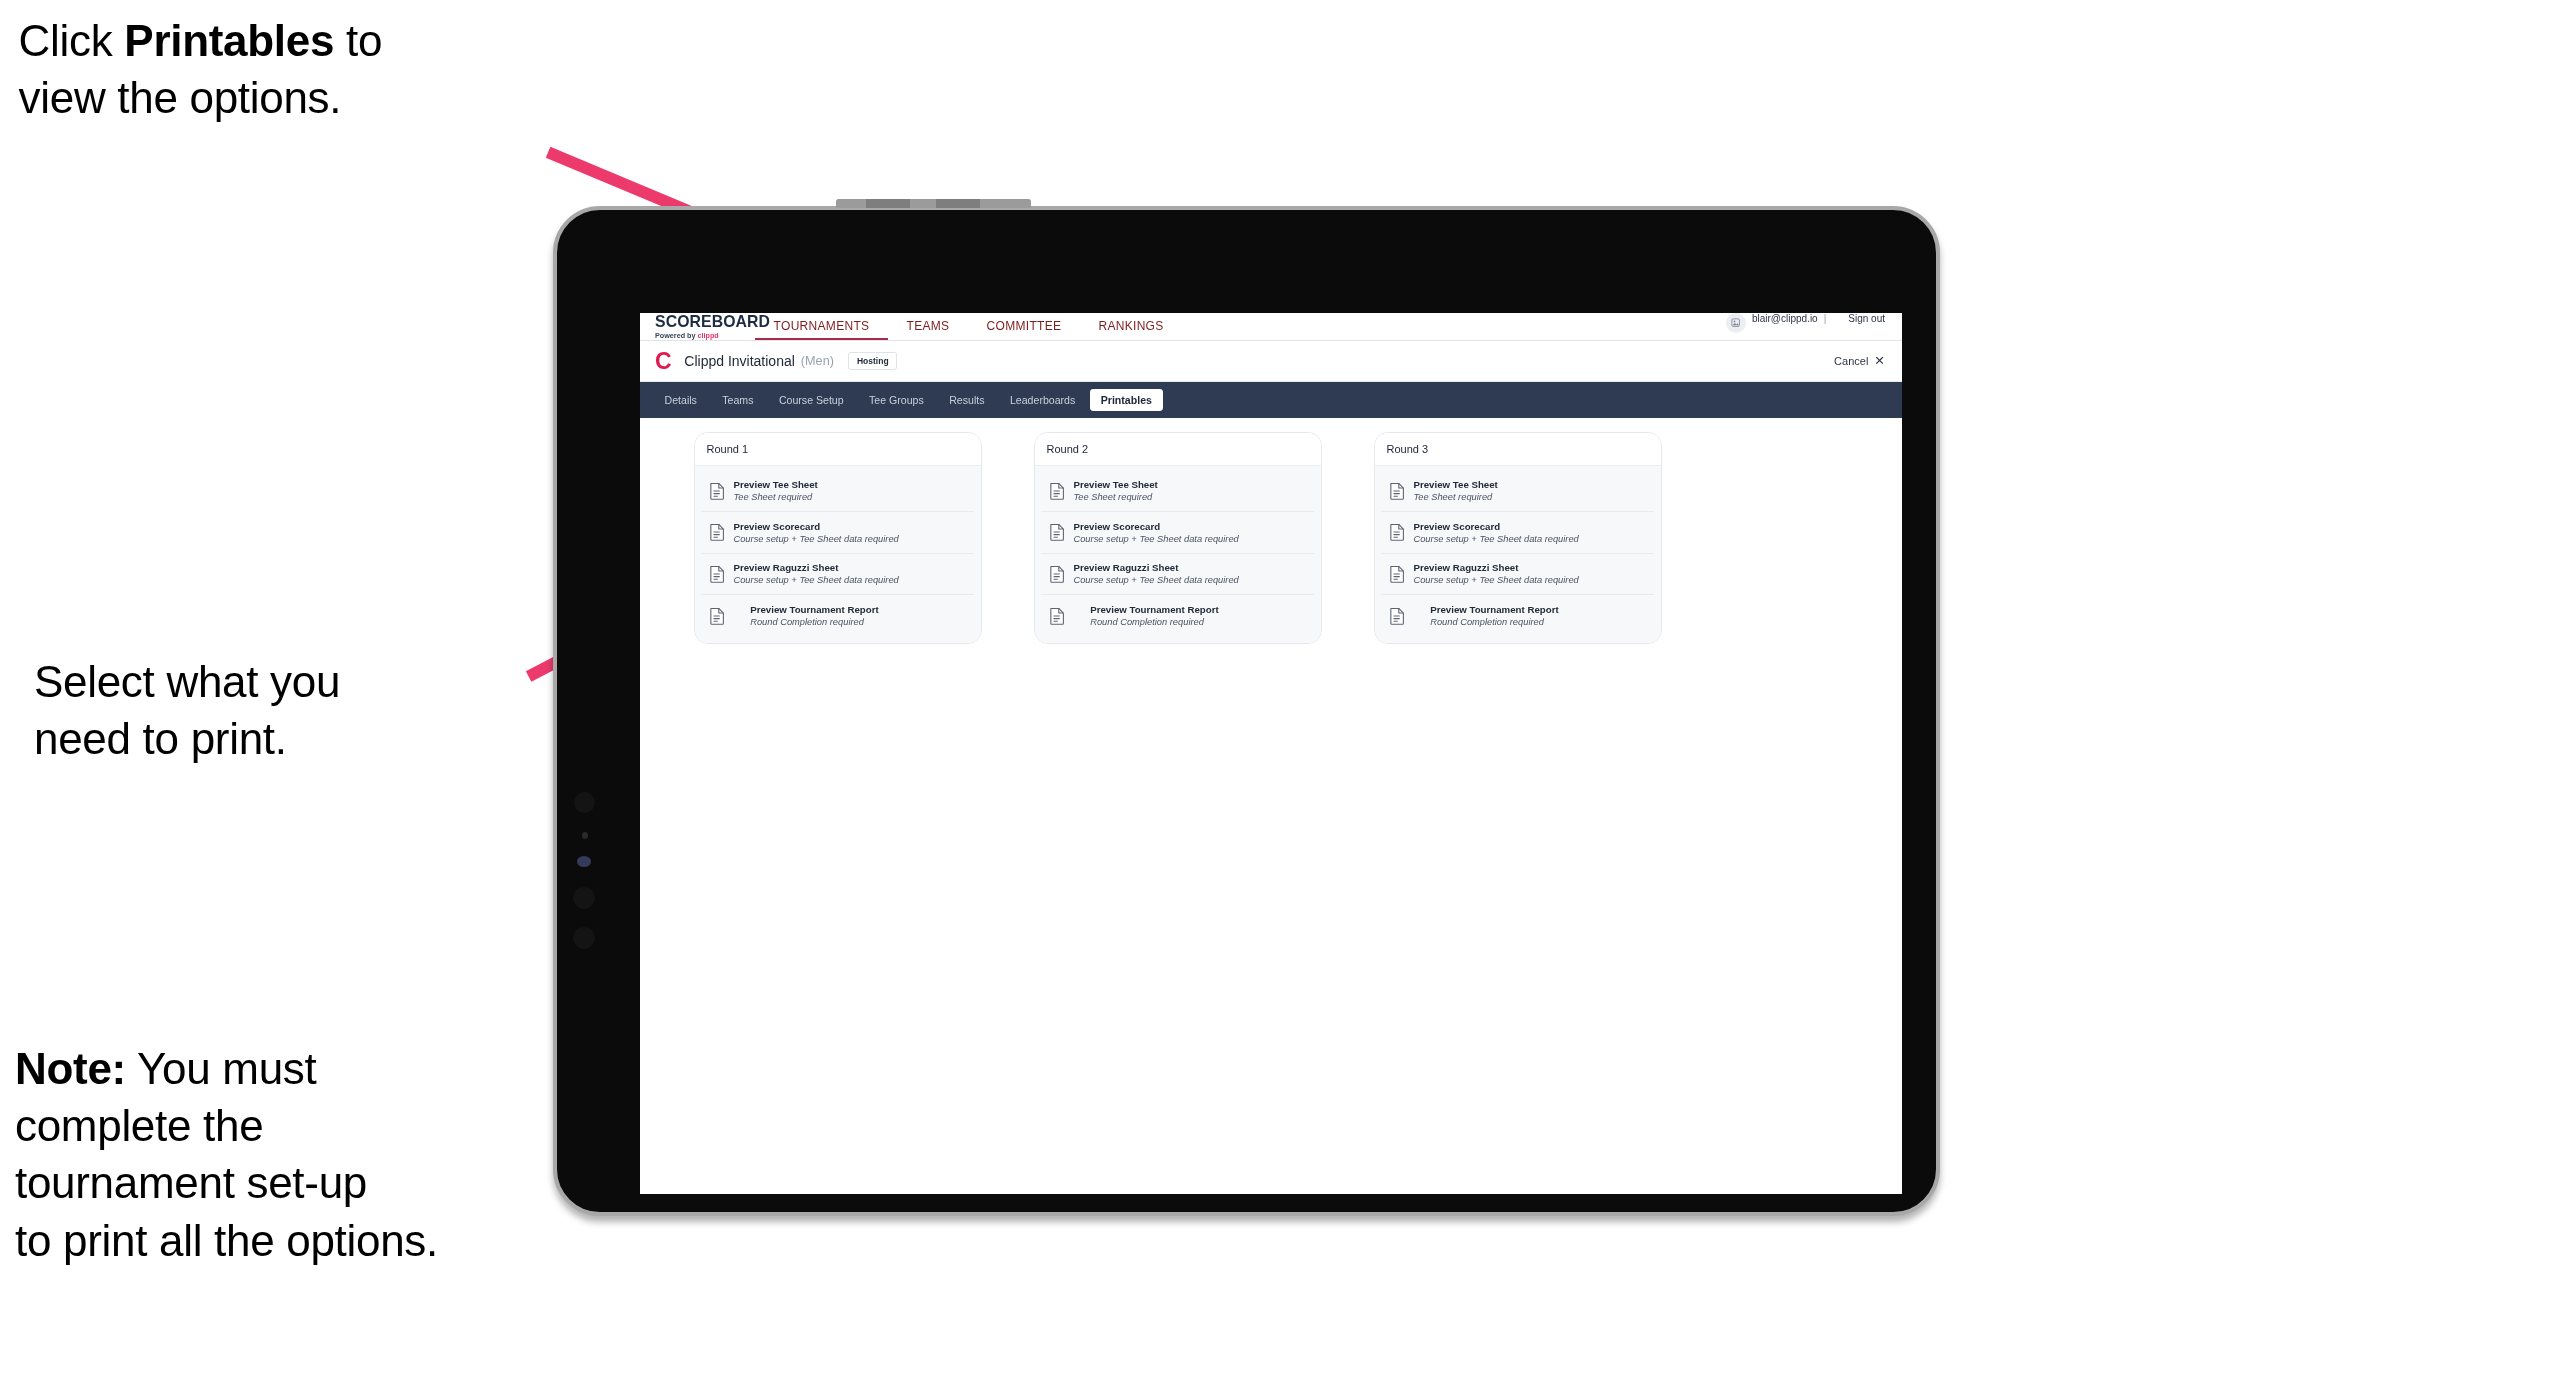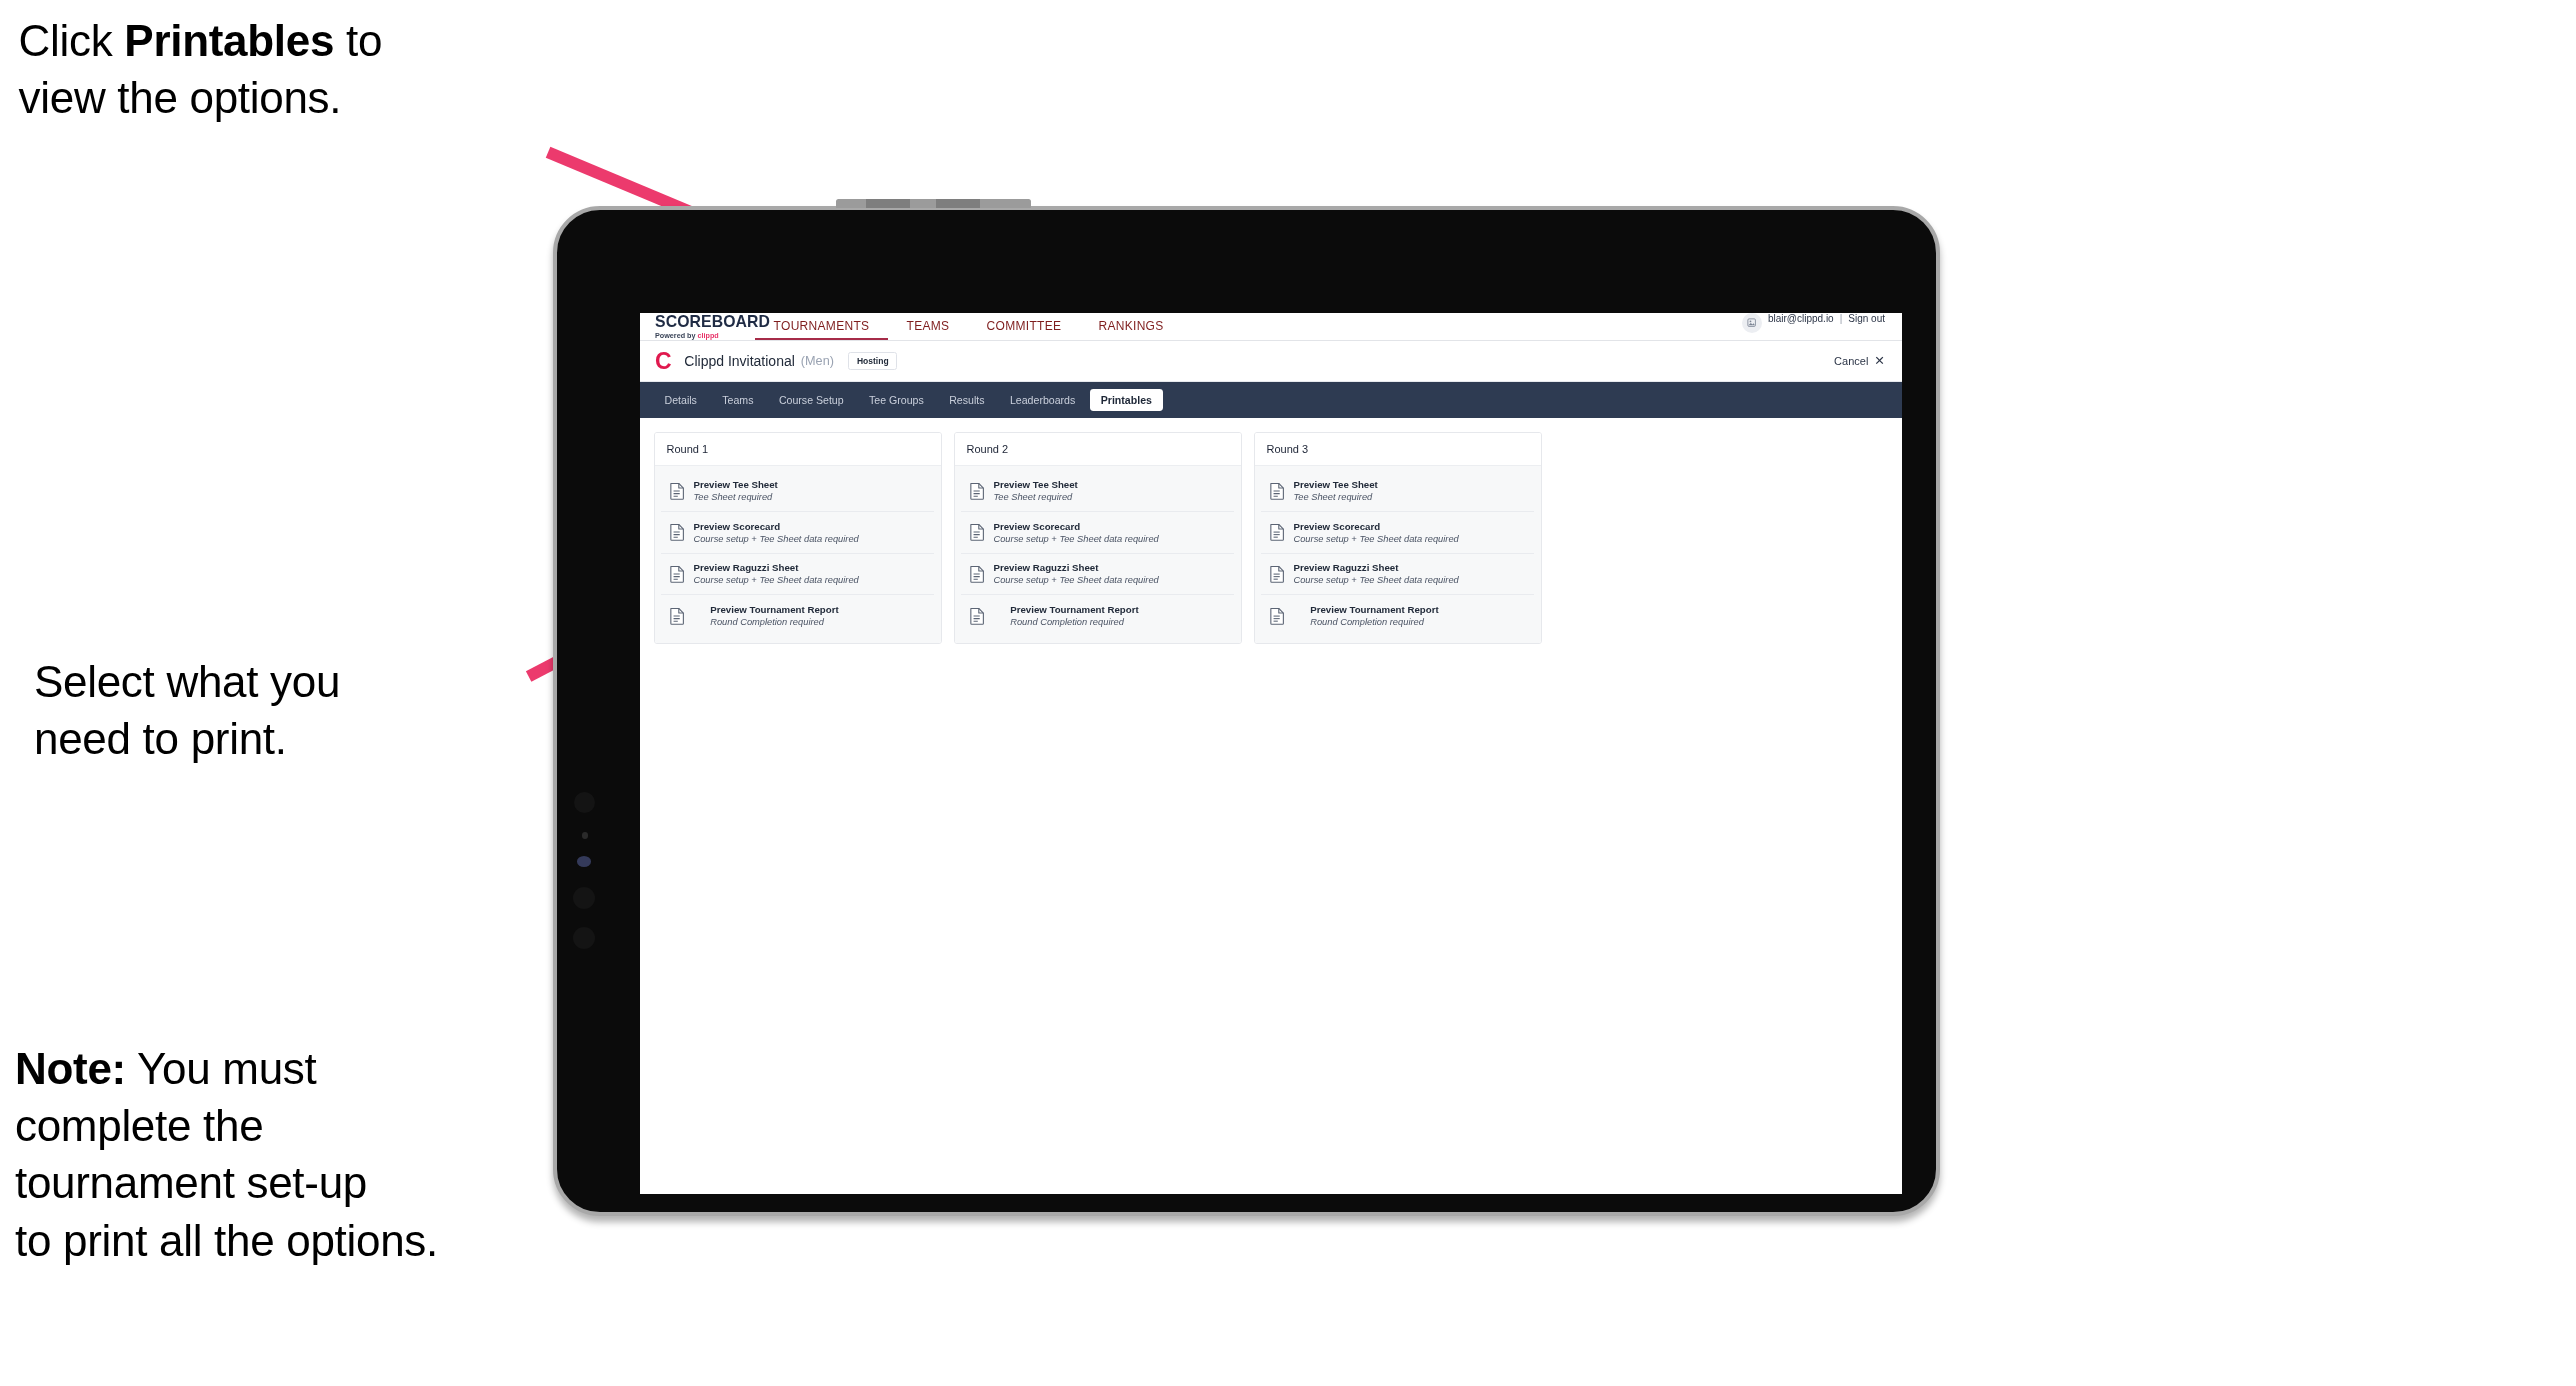--- a/index.html
+++ b/index.html
@@ -132,21 +132,21 @@
     font-size: 10px;
     color: #2c3547;
   }
   #avatar {
     width: 20px; height: 20px; border-radius: 50%;
     background: #eceef2;
     display: flex; align-items: center; justify-content: center;
     color: #6b7385; font-size: 9.3px;
   }
   #topnav-right .sep { color: #9aa1ad; }
-  #signout { cursor: pointer; }
+  #signout { cursor: pointer; margin-left: 16px; }
 
   
   #tourbar {
     position: relative;
     height: 41px;
     background: #ffffff;
     border-bottom: 0.8px solid #e7e9ed;
     display: flex; align-items: center;
     padding: 0 17px 0 15px;
   }
@@ -204,22 +204,23 @@
     background: #ffffff;
     padding: 14.4px 13.5px 0 13.5px;
     display: flex;
     gap: 12px;
     align-items: flex-start;
   }
   .round-card {
     width: 288px;
     background: #ffffff;
     border: 0.8px solid #e6e8ec;
-    border-radius: 3px;
+    border-radius: 14px;
     overflow: hidden;
+    margin-left: 40px;
   }
   .round-header {
     padding: 10px 12px 9.3px 12px;
     font-size: 11px;
     color: #22293a;
     background: #ffffff;
     border-bottom: 0.8px solid #eceef1;
   }
   .round-body { background: #f7f8f9; padding: 5px 6.8px 6.8px 6.8px; }
   .print-row {

